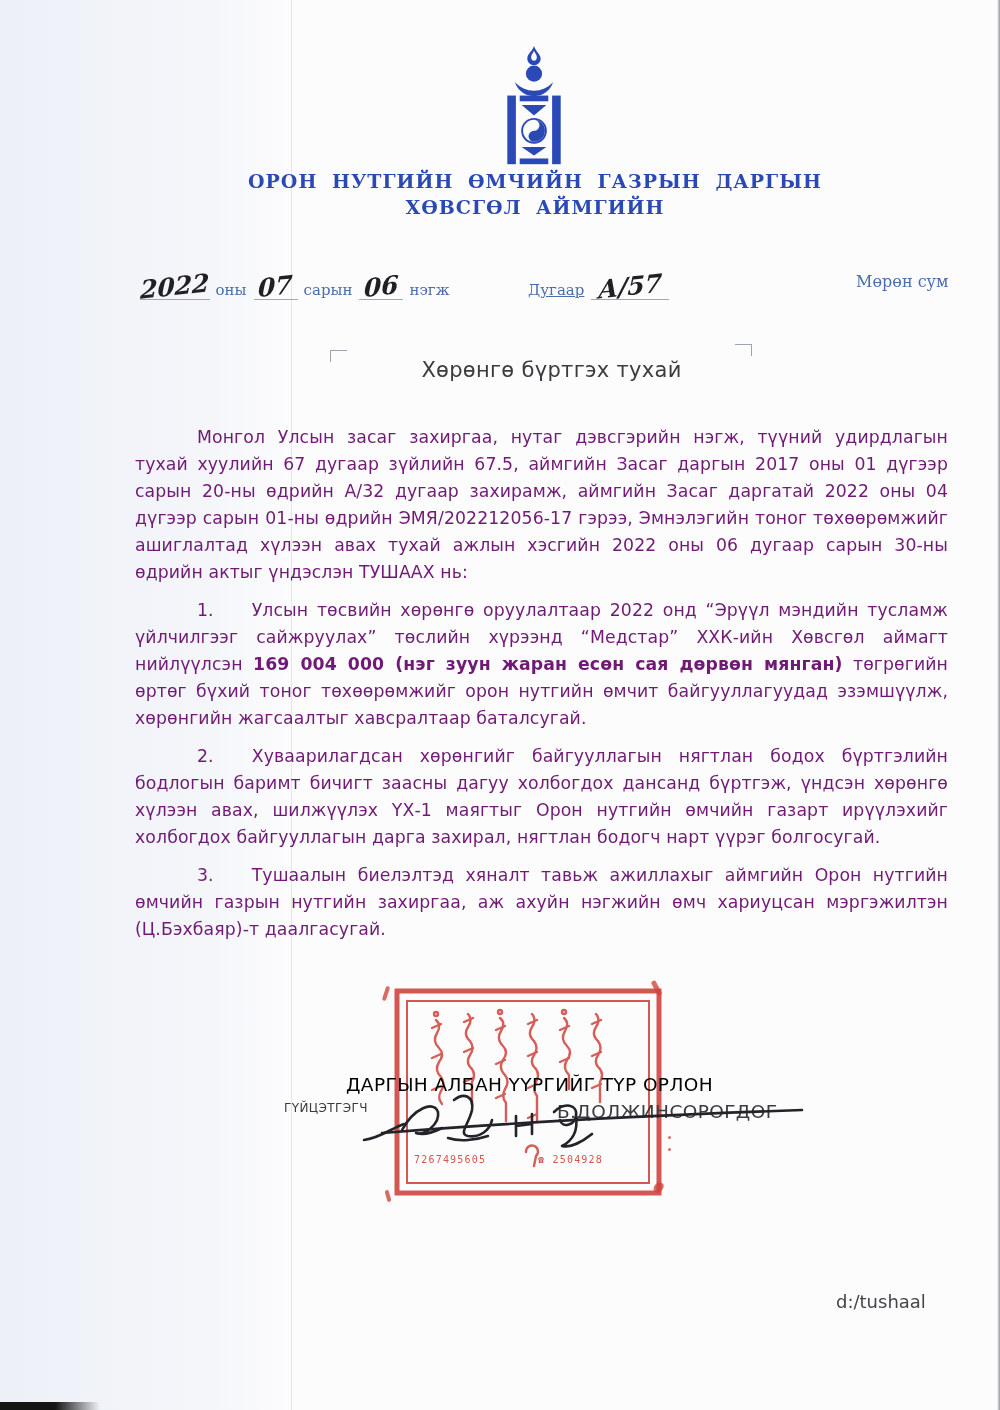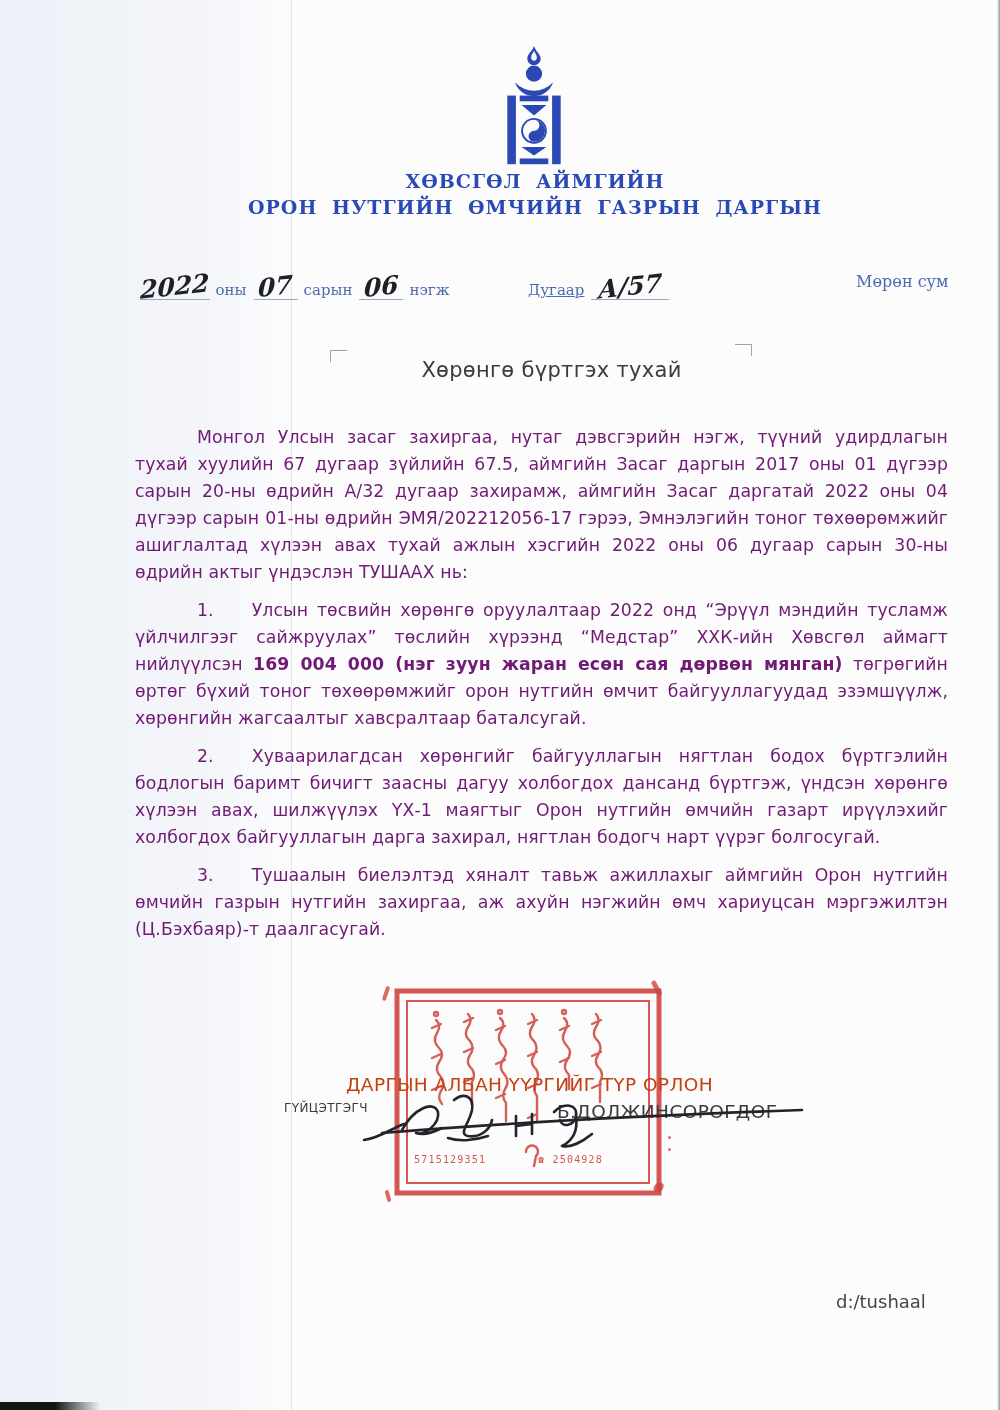--- a/index.html
+++ b/index.html
@@ -66,21 +66,21 @@
   .stamp-num-right{left:146px;top:168px;}
   .ink-mark{position:absolute;background:#d2453c;opacity:.8;pointer-events:none;}
   .mark1{left:-8px;top:0px;width:4px;height:15px;border-radius:2px;transform:rotate(18deg);}
   .mark2{left:262px;top:-6px;width:5px;height:16px;border-radius:3px;transform:rotate(-28deg);}
   .mark3{left:276px;top:150px;width:3px;height:3px;border-radius:50%;}
   .mark4{left:276px;top:162px;width:3px;height:3px;border-radius:50%;}
   .mark5{left:262px;top:196px;width:9px;height:11px;border-radius:60% 40% 55% 45%;transform:rotate(24deg);}
   .mark6{left:-6px;top:204px;width:4px;height:12px;border-radius:2px;transform:rotate(-16deg);}
 
   
-  .sig-line1{position:absolute;left:346px;top:1074px;font-size:18.5px;letter-spacing:.4px;color:#c2410c;}
+  .sig-line1{position:absolute;left:346px;top:1074px;font-size:18.5px;letter-spacing:.4px;color:#000000;}
   .sig-exec{position:absolute;left:284px;top:1101px;font-size:12px;letter-spacing:.4px;color:#3a3a3f;}
   .sig-name{position:absolute;left:557px;top:1101px;font-size:18.5px;letter-spacing:.4px;color:#3a3a3f;}
   #signature-svg{position:absolute;left:330px;top:1078px;}
 
   .footer-path{position:absolute;left:836px;top:1291px;font-size:18px;color:#45454a;}
 </style>
 </head>
 <body>
 
 <div id="paper">
@@ -104,22 +104,22 @@
       <circle cx="32" cy="89" r="11.5" fill="#fcfcfd"></circle>
       <path d="M32,77.5 a11.5,11.5 0 0 1 0,23 a5.75,5.75 0 0 1 0,-11.5 a5.75,5.75 0 0 0 0,-11.5 z"></path>
       <circle cx="32" cy="83.2" r="1.9" fill="#fcfcfd"></circle>
       <circle cx="32" cy="94.8" r="1.9"></circle>
       <polygon points="19,106 45,106 32,115"></polygon>
       <rect x="17" y="118" width="30" height="6"></rect>
     </g>
   </svg>
 
   <div class="org-block">
+    <div>ОРОН НУТГИЙН ӨМЧИЙН ГАЗРЫН ДАРГЫН</div>
     <div>ХӨВСГӨЛ АЙМГИЙН</div>
-    <div>ОРОН НУТГИЙН ӨМЧИЙН ГАЗРЫН ДАРГЫН</div>
   </div>
 
   <div class="dateline">
     <span class="hand-slot" style="min-width:62px"><span class="hand">2022</span></span>
     <span class="dl-label">оны</span>
     <span class="hand-slot" style="min-width:44px"><span class="hand">07</span></span>
     <span class="dl-label">сарын</span>
     <span class="hand-slot" style="min-width:44px"><span class="hand">06</span></span>
     <span class="dl-label">нэгж</span>
   </div>
@@ -160,21 +160,21 @@
         <path d="M172,32 q6,5 1,13 q-5,8 2,15 q6,6 0,14 q-5,8 2,15 l0,14"></path>
         <path d="M168,44 l9,-4 M168,76 l9,-4"></path>
         <path d="M204,28 q5,6 0,13 q-5,8 2,14 q5,7 0,14 q-5,8 2,14 q4,6 0,13 l0,20"></path>
         <path d="M200,38 l9,-4 M200,70 l9,-4 M200,102 l9,-4"></path>
         <circle cx="44" cy="28" r="2"></circle>
         <circle cx="108" cy="26" r="2"></circle>
         <circle cx="172" cy="26" r="2"></circle>
         <path d="M134,166 a6,6 0 1 1 10,4 l-2,10"></path>
       </g>
     </svg>
-    <span class="stamp-num stamp-num-left">5715129351</span>
+    <span class="stamp-num stamp-num-left">7267495605</span>
     <span class="stamp-num stamp-num-right"><span>☎</span> <span>2504928</span></span>
     <div class="ink-mark mark1"></div>
     <div class="ink-mark mark2"></div>
     <div class="ink-mark mark3"></div>
     <div class="ink-mark mark4"></div>
     <div class="ink-mark mark5"></div>
     <div class="ink-mark mark6"></div>
   </div>
 
   <div class="sig-line1">ДАРГЫН АЛБАН ҮҮРГИЙГ ТҮР ОРЛОН</div>

